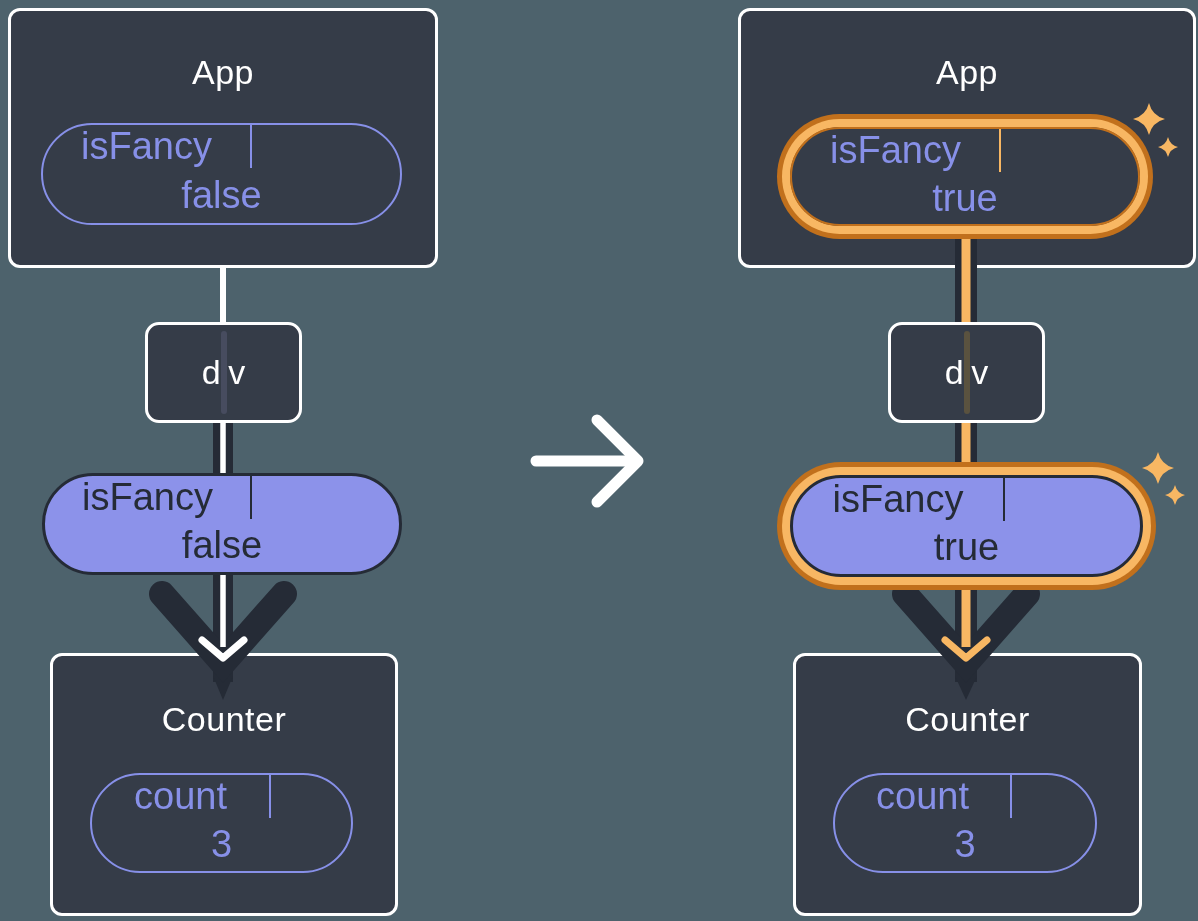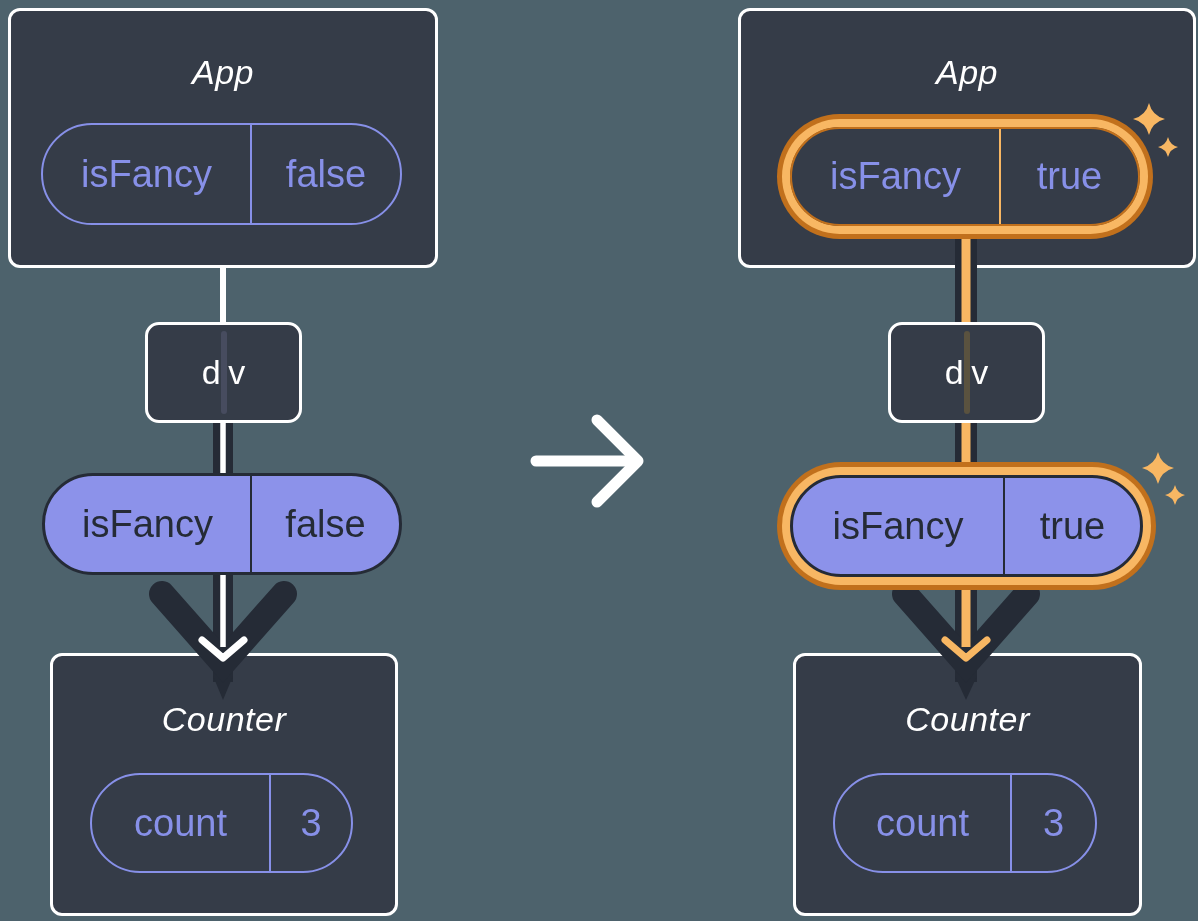--- a/index.html
+++ b/index.html
@@ -18,21 +18,20 @@
     border-radius: 12px;
     box-sizing: border-box;
     z-index: 1;
   }
   .card-title {
     color: #FFFFFF;
     font-size: 34px;
     font-weight: 500;
     text-align: center;
     letter-spacing: 0.5px;
-    font-style: italic;
   }
   .app-title { margin-top: 42px; }
   .counter-title { margin-top: 44px; }
   .div-node {
     position: absolute;
     background: #353C48;
     border: 3px solid #FFFFFF;
     border-radius: 14px;
     box-sizing: border-box;
     z-index: 3;
@@ -53,20 +52,21 @@
   .muted-purple { background: #474C5F; }
   .muted-orange { background: #5A523F; }
   .pill {
     position: absolute;
     border-radius: 999px;
     box-sizing: border-box;
     display: flex;
     align-items: stretch;
     z-index: 4;
     font-size: 38px;
+    flex-direction: column;
   }
   .pill .cell {
     display: flex;
     align-items: center;
     justify-content: center;
   }
   .pill .cell.val { flex: 1; }
   .pill-outline {
     border: 2px solid #8790E8;
     color: #8790E8;

